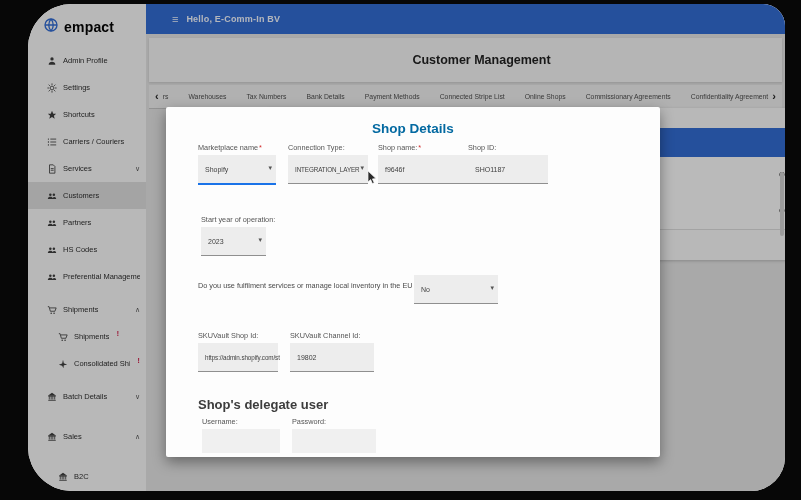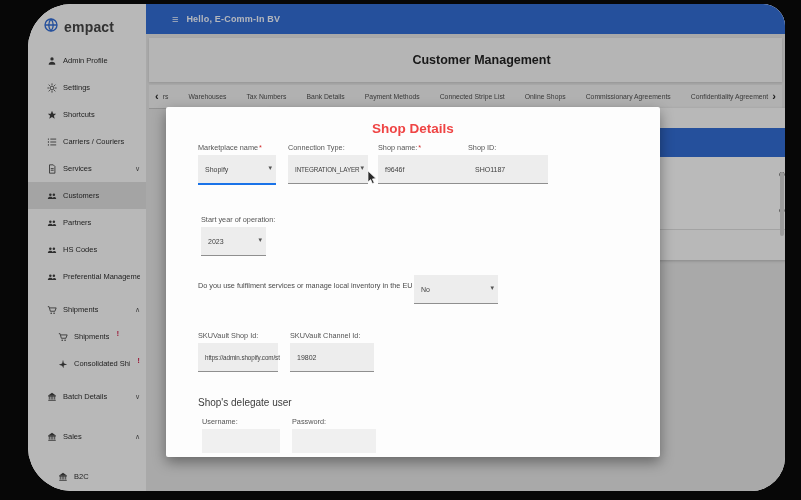--- a/index.html
+++ b/index.html
@@ -3,21 +3,21 @@
 <meta charset="utf-8">
 <style>
   html,body{margin:0;padding:0;width:801px;height:500px;background:#070707;overflow:hidden;
     font-family:"Liberation Sans","DejaVu Sans",sans-serif;}
   .stage{position:relative;width:801px;height:500px;}
   .window{position:absolute;left:28px;top:4px;width:757px;height:487px;background:#e3e3e3;
     border-radius:44px 22px 34px 44px;overflow:hidden;}
   
   .sidebar{position:absolute;left:0;top:0;width:118px;height:100%;background:#f4f4f4;z-index:1;}
   .logo{display:flex;align-items:center;gap:5px;padding:13px 6px 10px 15px;cursor:pointer;}
-  .logo-txt{color:#404040;font-size:14px;font-weight:bold;letter-spacing:.2px;}
+  .logo-txt{color:#000000;font-size:14px;font-weight:bold;letter-spacing:.2px;}
   .side-item{display:flex;align-items:center;gap:6px;height:27px;padding:0 6px 0 18px;
     font-size:7.5px;color:#2b2b2b;cursor:pointer;position:relative;}
   .side-item.sub{padding-left:29px;}
   .side-item.selected{background:#d9d9d9;}
   .side-item .icon{width:11px;height:11px;flex:0 0 11px;display:inline-flex;align-items:center;justify-content:center;}
   .side-item .icon svg{width:10px;height:10px;stroke:#3a3a3a;fill:none;stroke-width:2;}
   .side-item .icon svg .f{fill:#3a3a3a;stroke:none;}
   .side-item .lbl{white-space:nowrap;overflow:hidden;}
   .side-item .badge{color:#d02a52;font-weight:bold;font-size:8px;margin-left:1px;transform:translateY(-3px);}
   .side-item .chev{margin-left:auto;font-size:7px;color:#555;}
@@ -44,32 +44,32 @@
   .trow .cell{position:absolute;left:511px;top:13px;font-size:7.5px;color:#3c3c3c;}
   .fab{position:absolute;left:121px;top:222px;width:27px;height:27px;border-radius:50%;
     background:#2e68cf;cursor:pointer;box-shadow:0 2px 4px rgba(0,0,0,.3);}
   .scroll-thumb{position:absolute;right:1px;top:168px;width:4px;height:64px;background:#cdcdcd;
     border-radius:2px;cursor:pointer;}
   
   .overlay{position:absolute;inset:0;background:rgba(10,10,12,.26);z-index:5;}
   .modal{position:absolute;left:138px;top:103px;width:494px;height:350px;background:#fdfdfd;z-index:10;
     border-radius:2px;box-shadow:0 5px 14px rgba(0,0,0,.4);}
   .modal h2{position:absolute;left:0;right:0;top:14px;margin:0;text-align:center;
-    font-size:13.5px;font-weight:600;color:#ef4444;}
+    font-size:13.5px;font-weight:600;color:#0369a1;}
   .fld{position:absolute;}
   .fld label{display:block;font-size:7.3px;color:#555;margin-bottom:3px;white-space:nowrap;}
   .req{color:#d32f2f;margin-left:1px;}
   .box{position:relative;height:28px;background:#ededed;border-bottom:1.5px solid #8f8f8f;
     display:flex;align-items:center;padding:0 10px 0 7px;font-size:7px;color:#3f3f3f;cursor:text;}
   .box.sel{cursor:pointer;}
   .box .caret{position:absolute;right:4px;top:9px;font-size:7px;color:#555;}
   .box.focus{border-bottom:2px solid #1a73e8;}
   .box.cut{border-bottom:none;height:24px;background:#f0f0f0;}
   .qtext{position:absolute;left:32px;top:174px;font-size:7.3px;color:#4a4a4a;white-space:nowrap;}
-  .subhead{position:absolute;left:32px;top:290px;font-size:10px;font-weight:normal;color:#3c3c3c;}
+  .subhead{position:absolute;left:32px;top:290px;font-size:13px;font-weight:bold;color:#3c3c3c;}
   .tiny{font-size:6.3px;letter-spacing:-.1px;}
   
   .cursor{position:absolute;left:367px;top:171px;z-index:20;pointer-events:none;}
 </style>
 </head>
 <body>
 
 <div class="stage">
   <div class="window">
 

